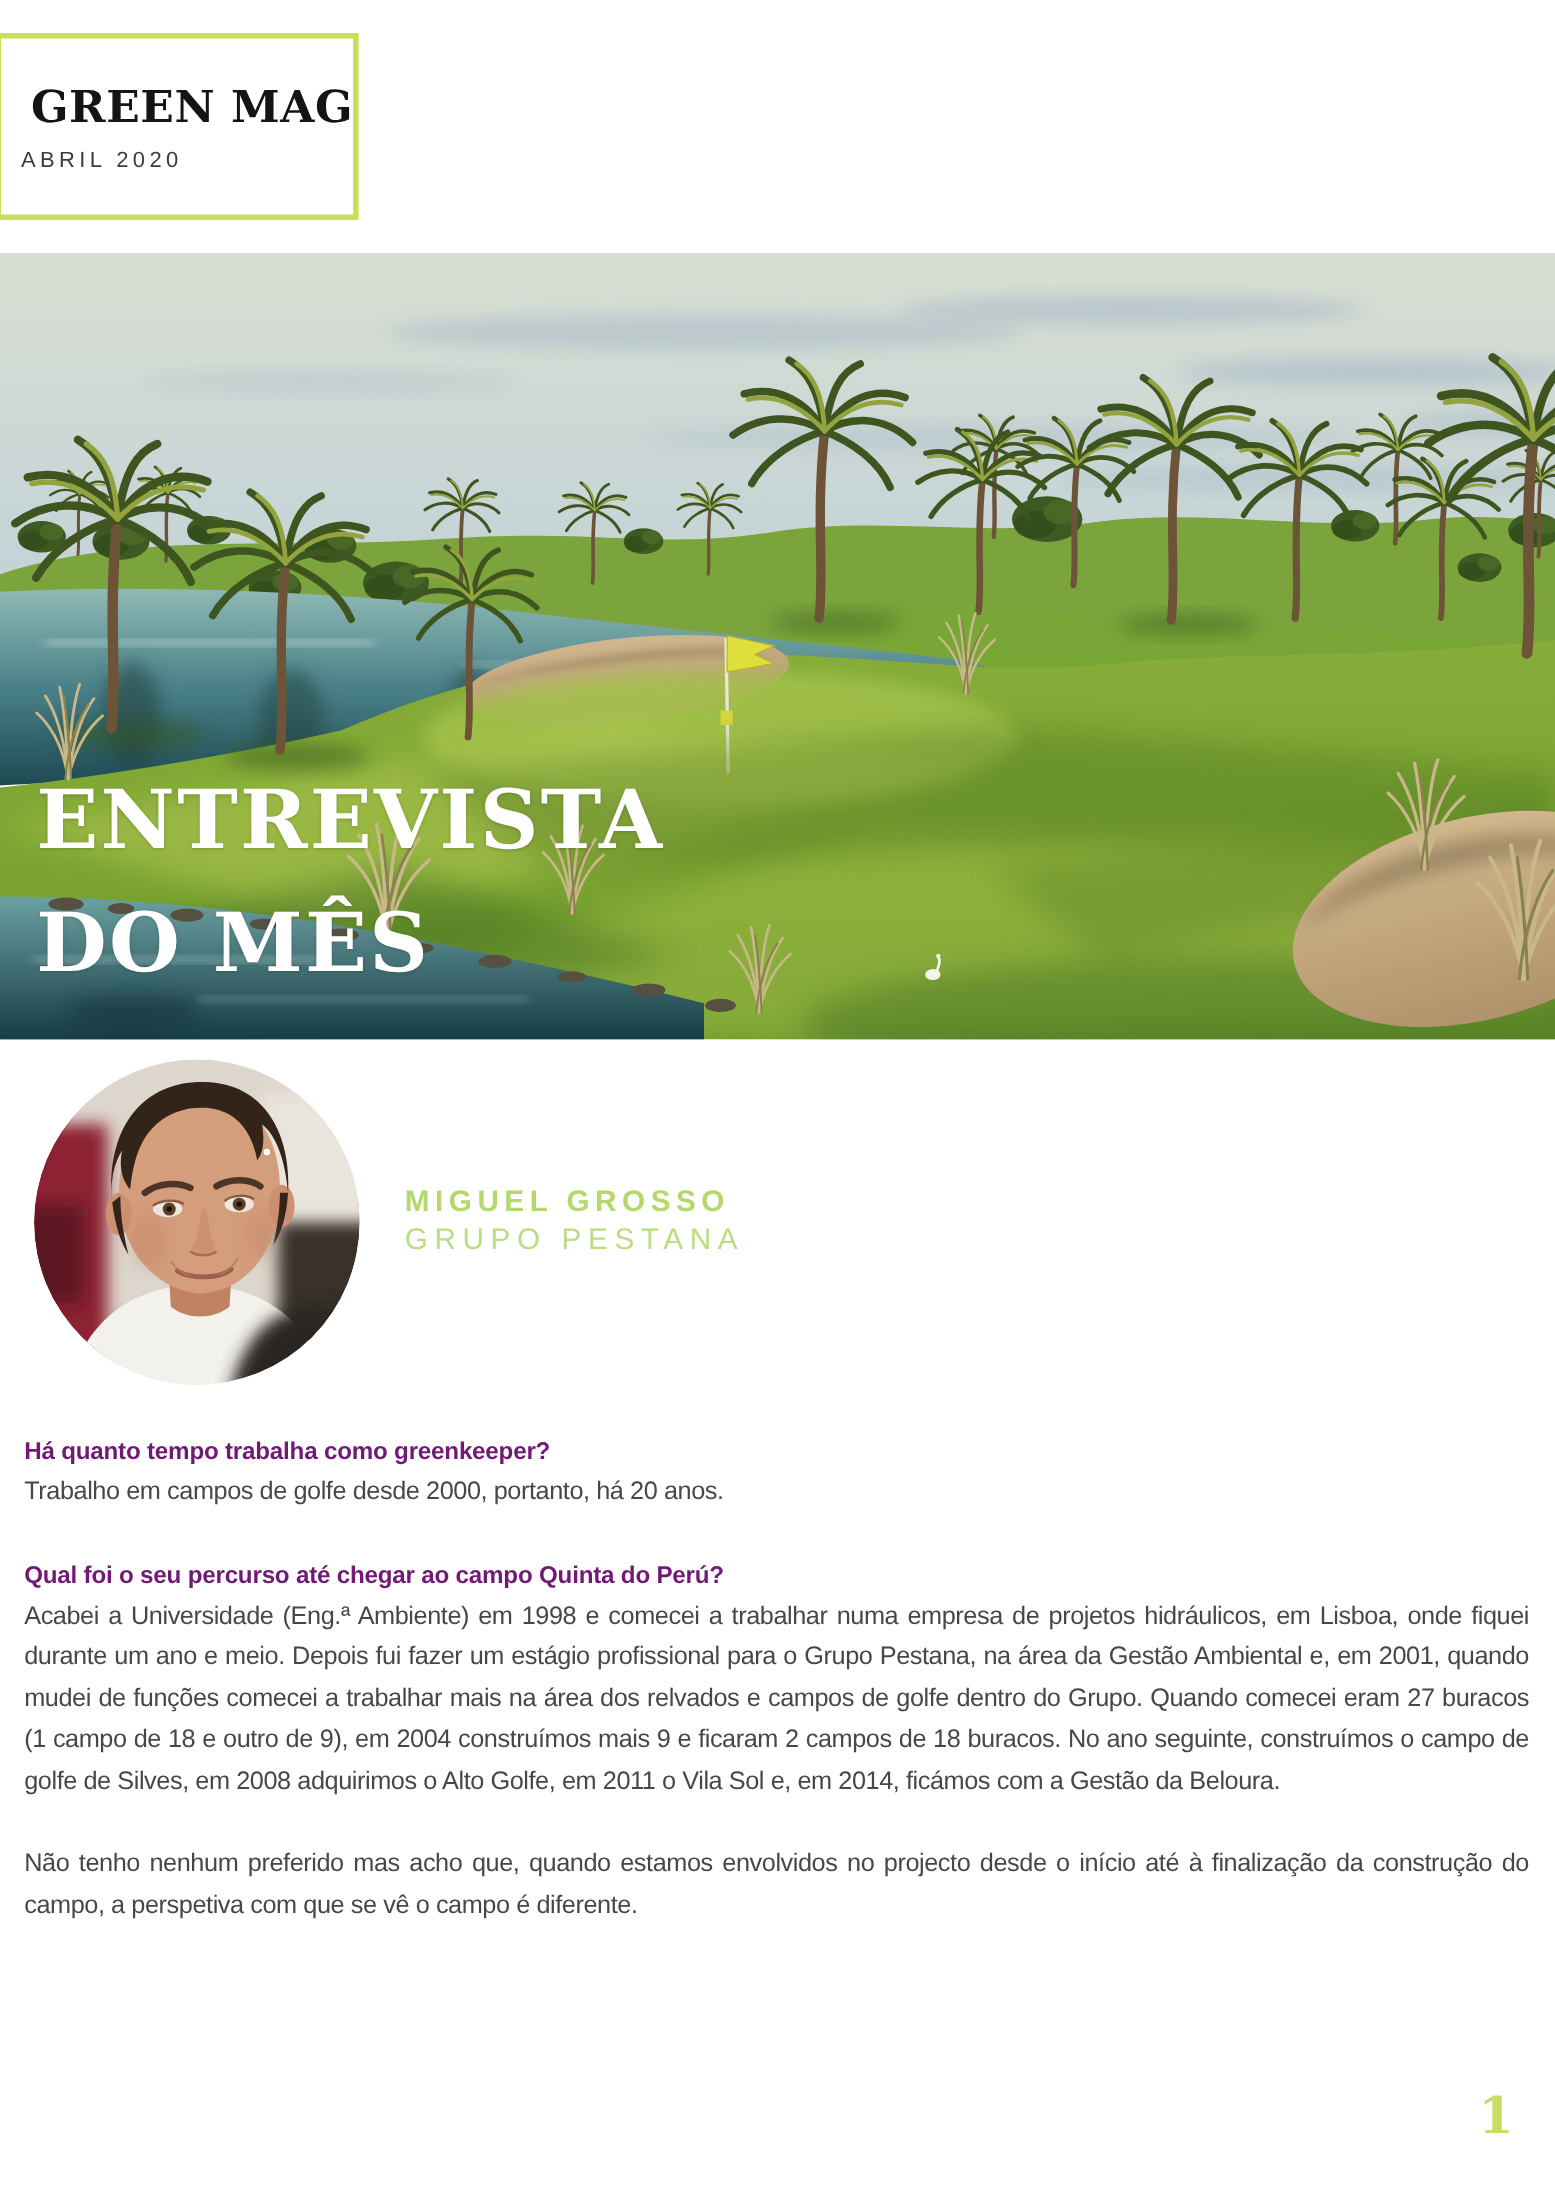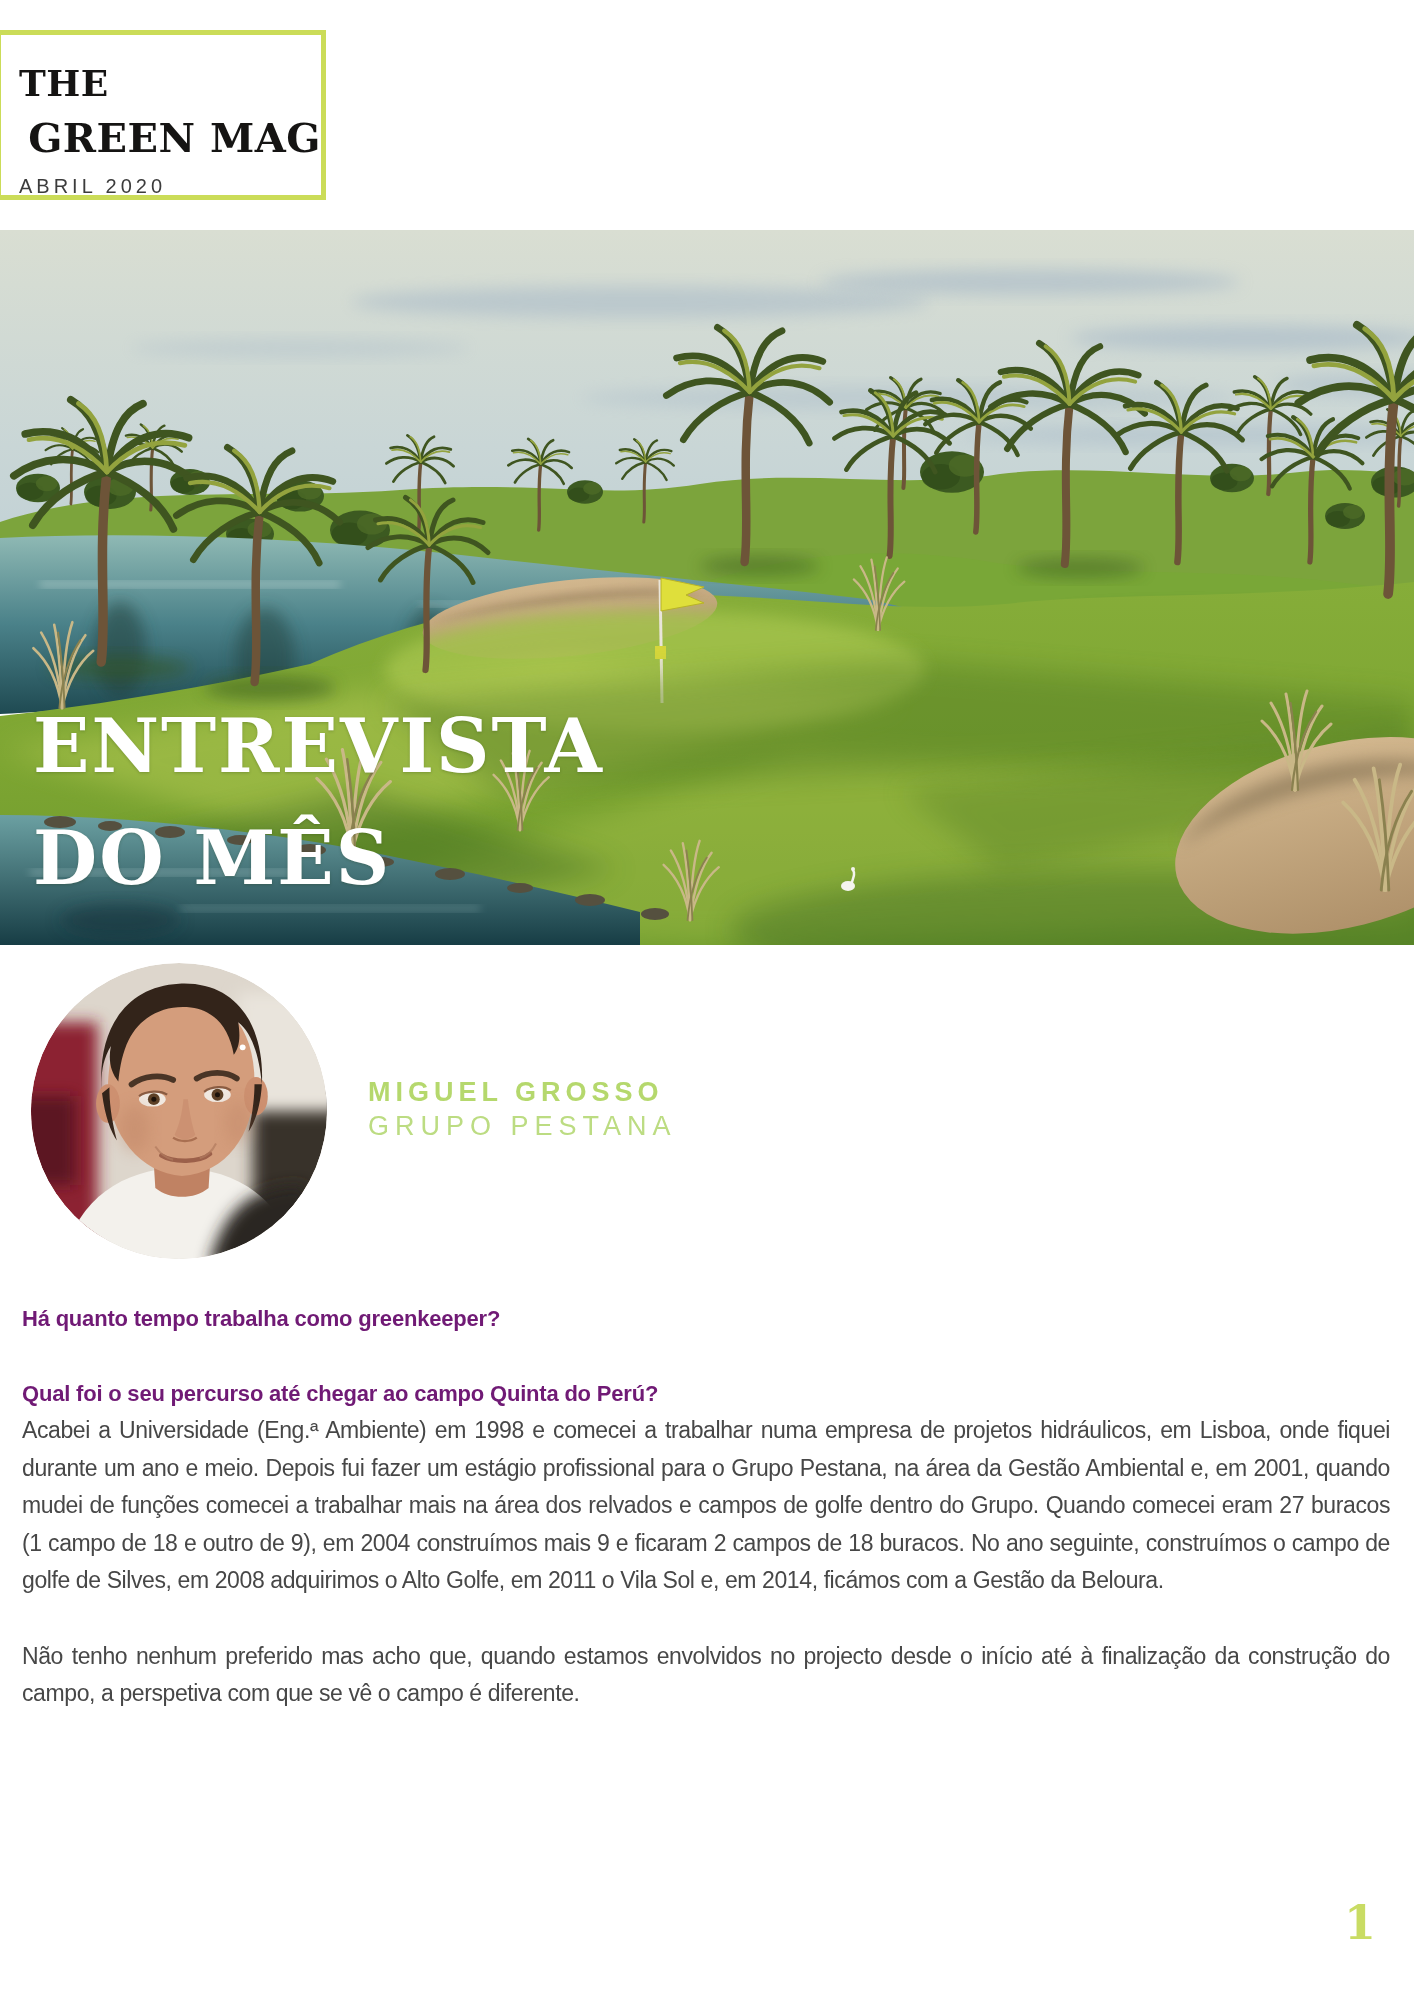--- a/index.html
+++ b/index.html
@@ -58,21 +58,20 @@
     font-family:"DejaVu Serif","Liberation Serif",serif;font-weight:700;
     font-size:46px;color:#c9dc64;
   }
 </style>
 </head>
 <body>
 
 <div id="page">
 
   <div class="masthead">
-    <div class="t1">THE</div>
     <div class="t2">GREEN MAG</div>
     <div class="issue">ABRIL 2020</div>
   </div>
 
   <div class="hero">
     <svg width="1414" height="715" viewBox="0 0 1414 715" aria-hidden="true">
       <defs>
         <linearGradient id="sky" x1="0" y1="0" x2="0" y2="1">
           <stop offset="0" stop-color="#d9ded2"></stop>
           <stop offset="0.6" stop-color="#c9d6d6"></stop>
@@ -357,20 +356,21 @@
   </div>
 
   <div class="who">
     <div class="name">MIGUEL GROSSO</div>
     <div class="org">GRUPO PESTANA</div>
   </div>
 
   <div class="qa">
     <div class="block">
       <div class="q">Há quanto tempo trabalha como greenkeeper?</div>
+      <div class="a">Trabalho em campos de golfe desde 2000, portanto, há 20 anos.</div>
     </div>
     <div class="block">
       <div class="q">Qual foi o seu percurso até chegar ao campo Quinta do Perú?</div>
       <div class="a">Acabei a Universidade (Eng.ª Ambiente) em 1998 e comecei a trabalhar numa empresa de projetos hidráulicos, em Lisboa, onde fiquei durante um ano e meio. Depois fui fazer um estágio profissional para o Grupo Pestana, na área da Gestão Ambiental e, em 2001, quando mudei de funções comecei a trabalhar mais na área dos relvados e campos de golfe dentro do Grupo. Quando comecei eram 27 buracos (1 campo de 18 e outro de 9), em 2004 construímos mais 9 e ficaram 2 campos de 18 buracos. No ano seguinte, construímos o campo de golfe de Silves, em 2008 adquirimos o Alto Golfe, em 2011 o Vila Sol e, em 2014, ficámos com a Gestão da Beloura.</div>
     </div>
     <div class="block">
       <div class="a">Não tenho nenhum preferido mas acho que, quando estamos envolvidos no projecto desde o início até à finalização da construção do campo, a perspetiva com que se vê o campo é diferente.</div>
     </div>
   </div>
 

